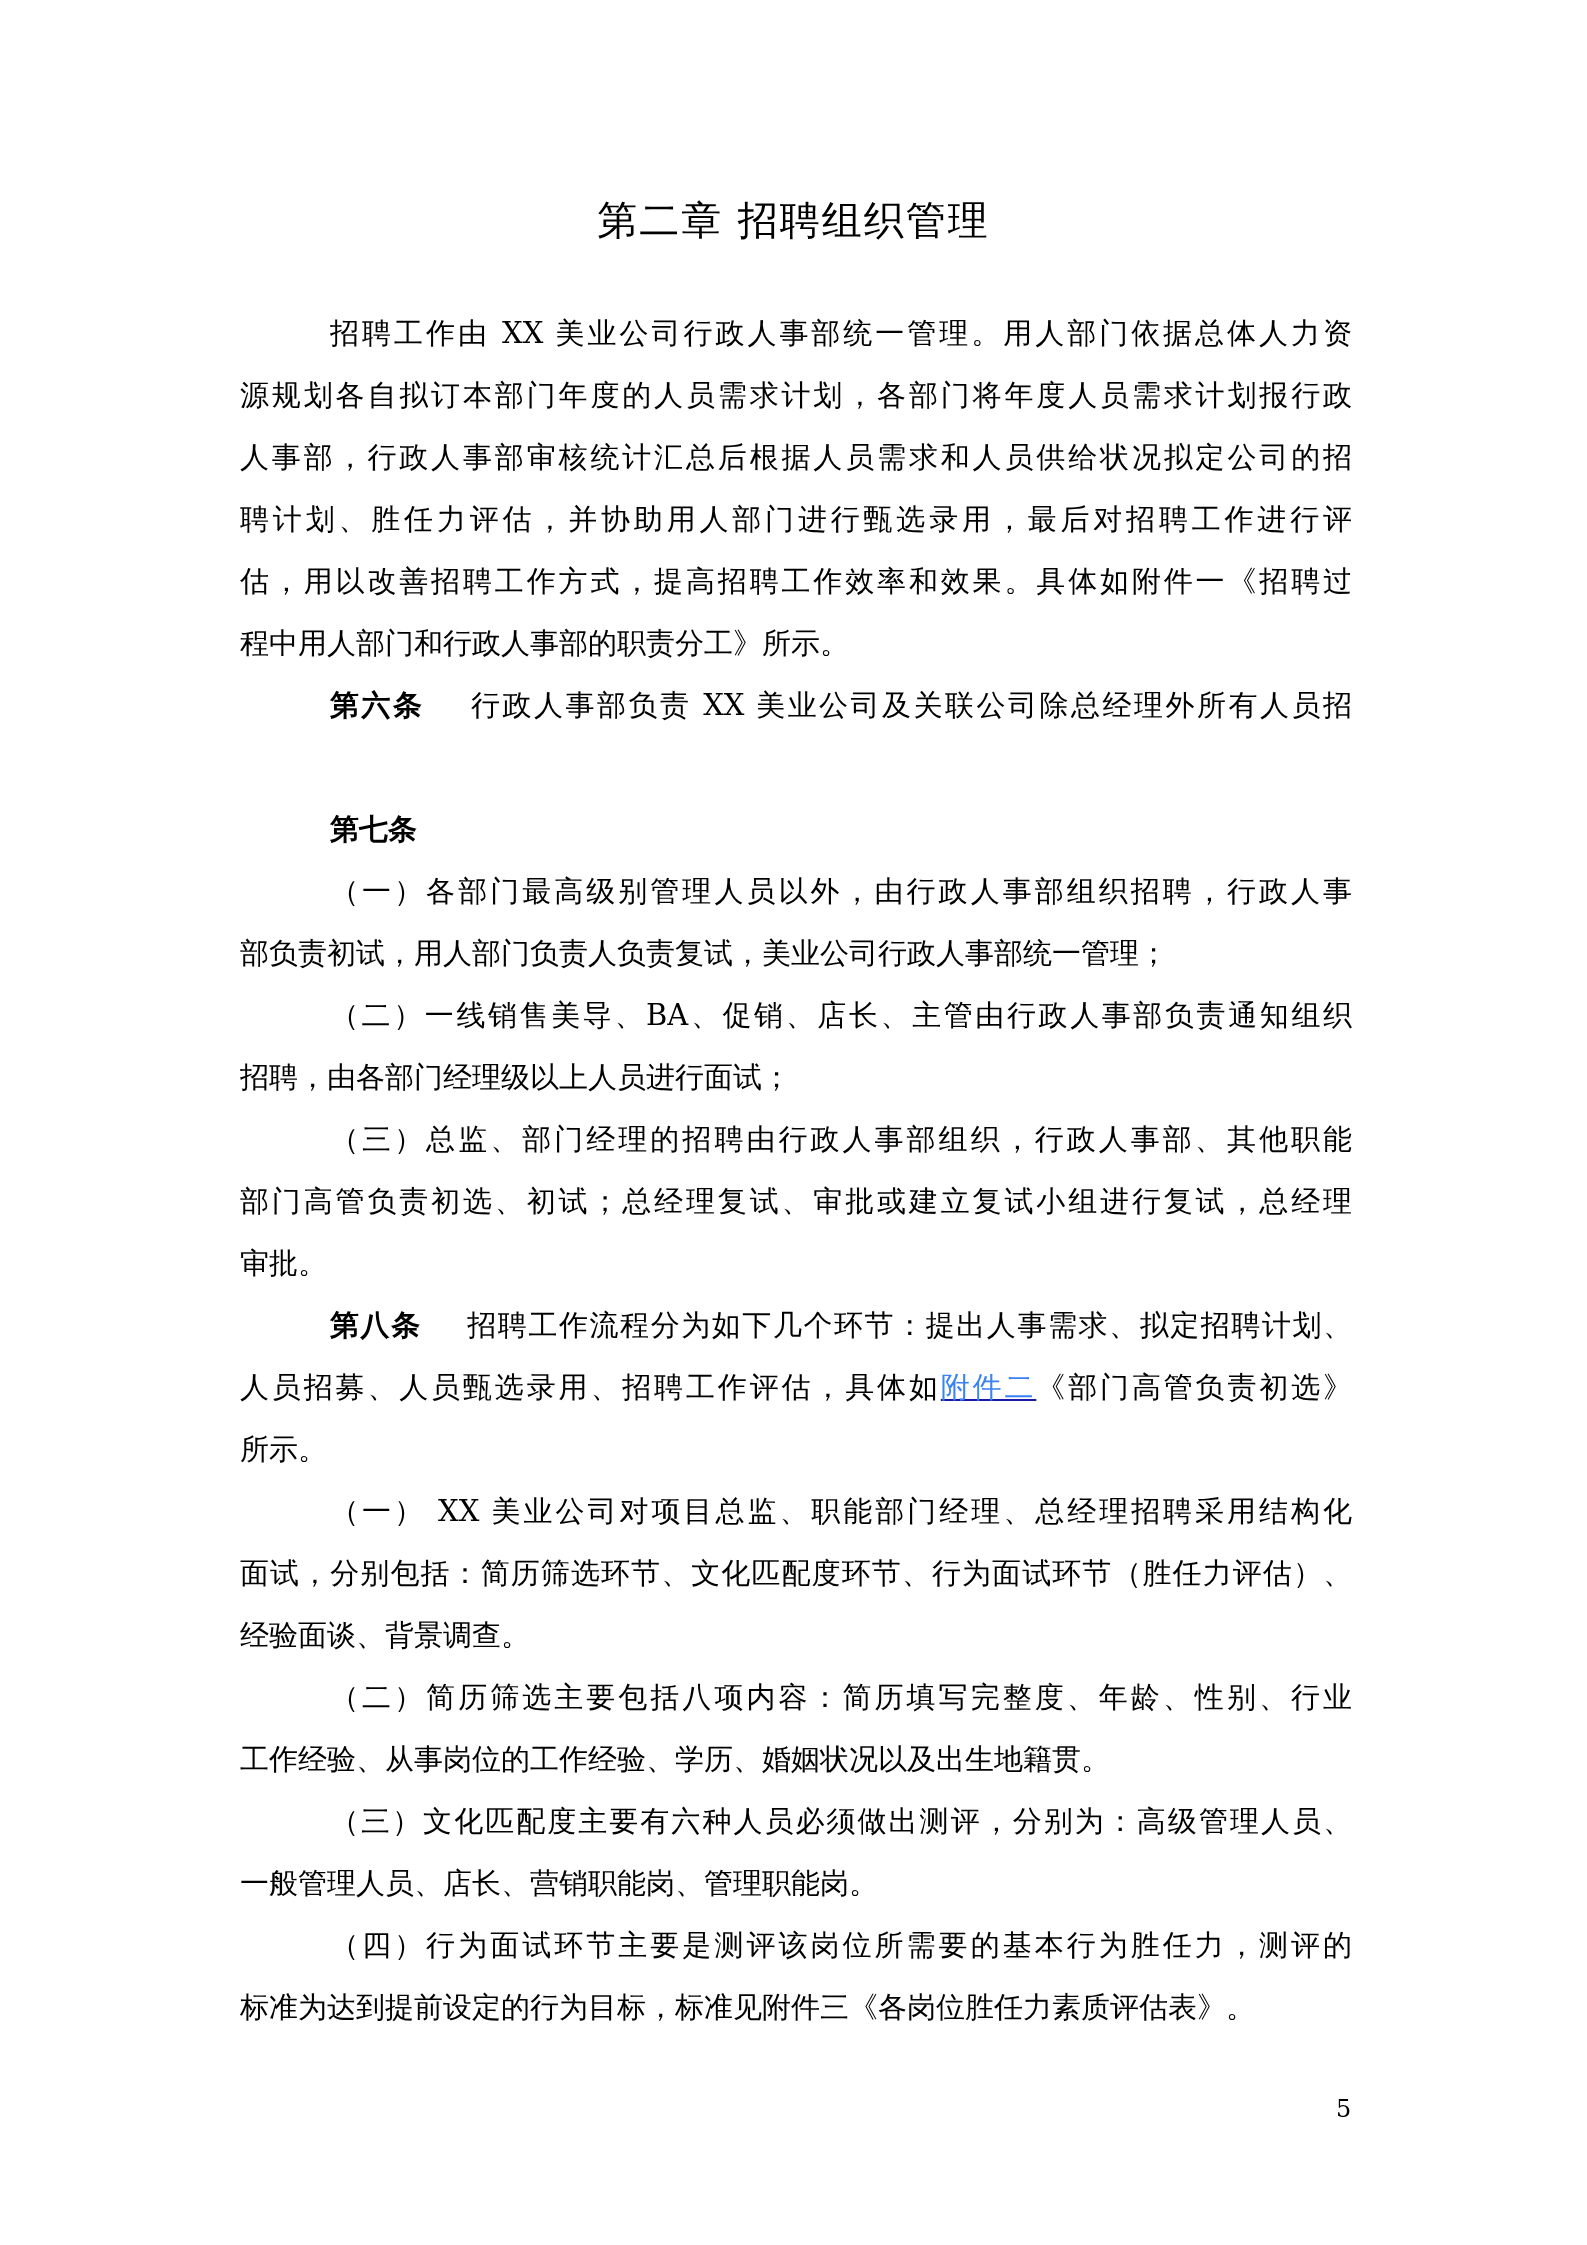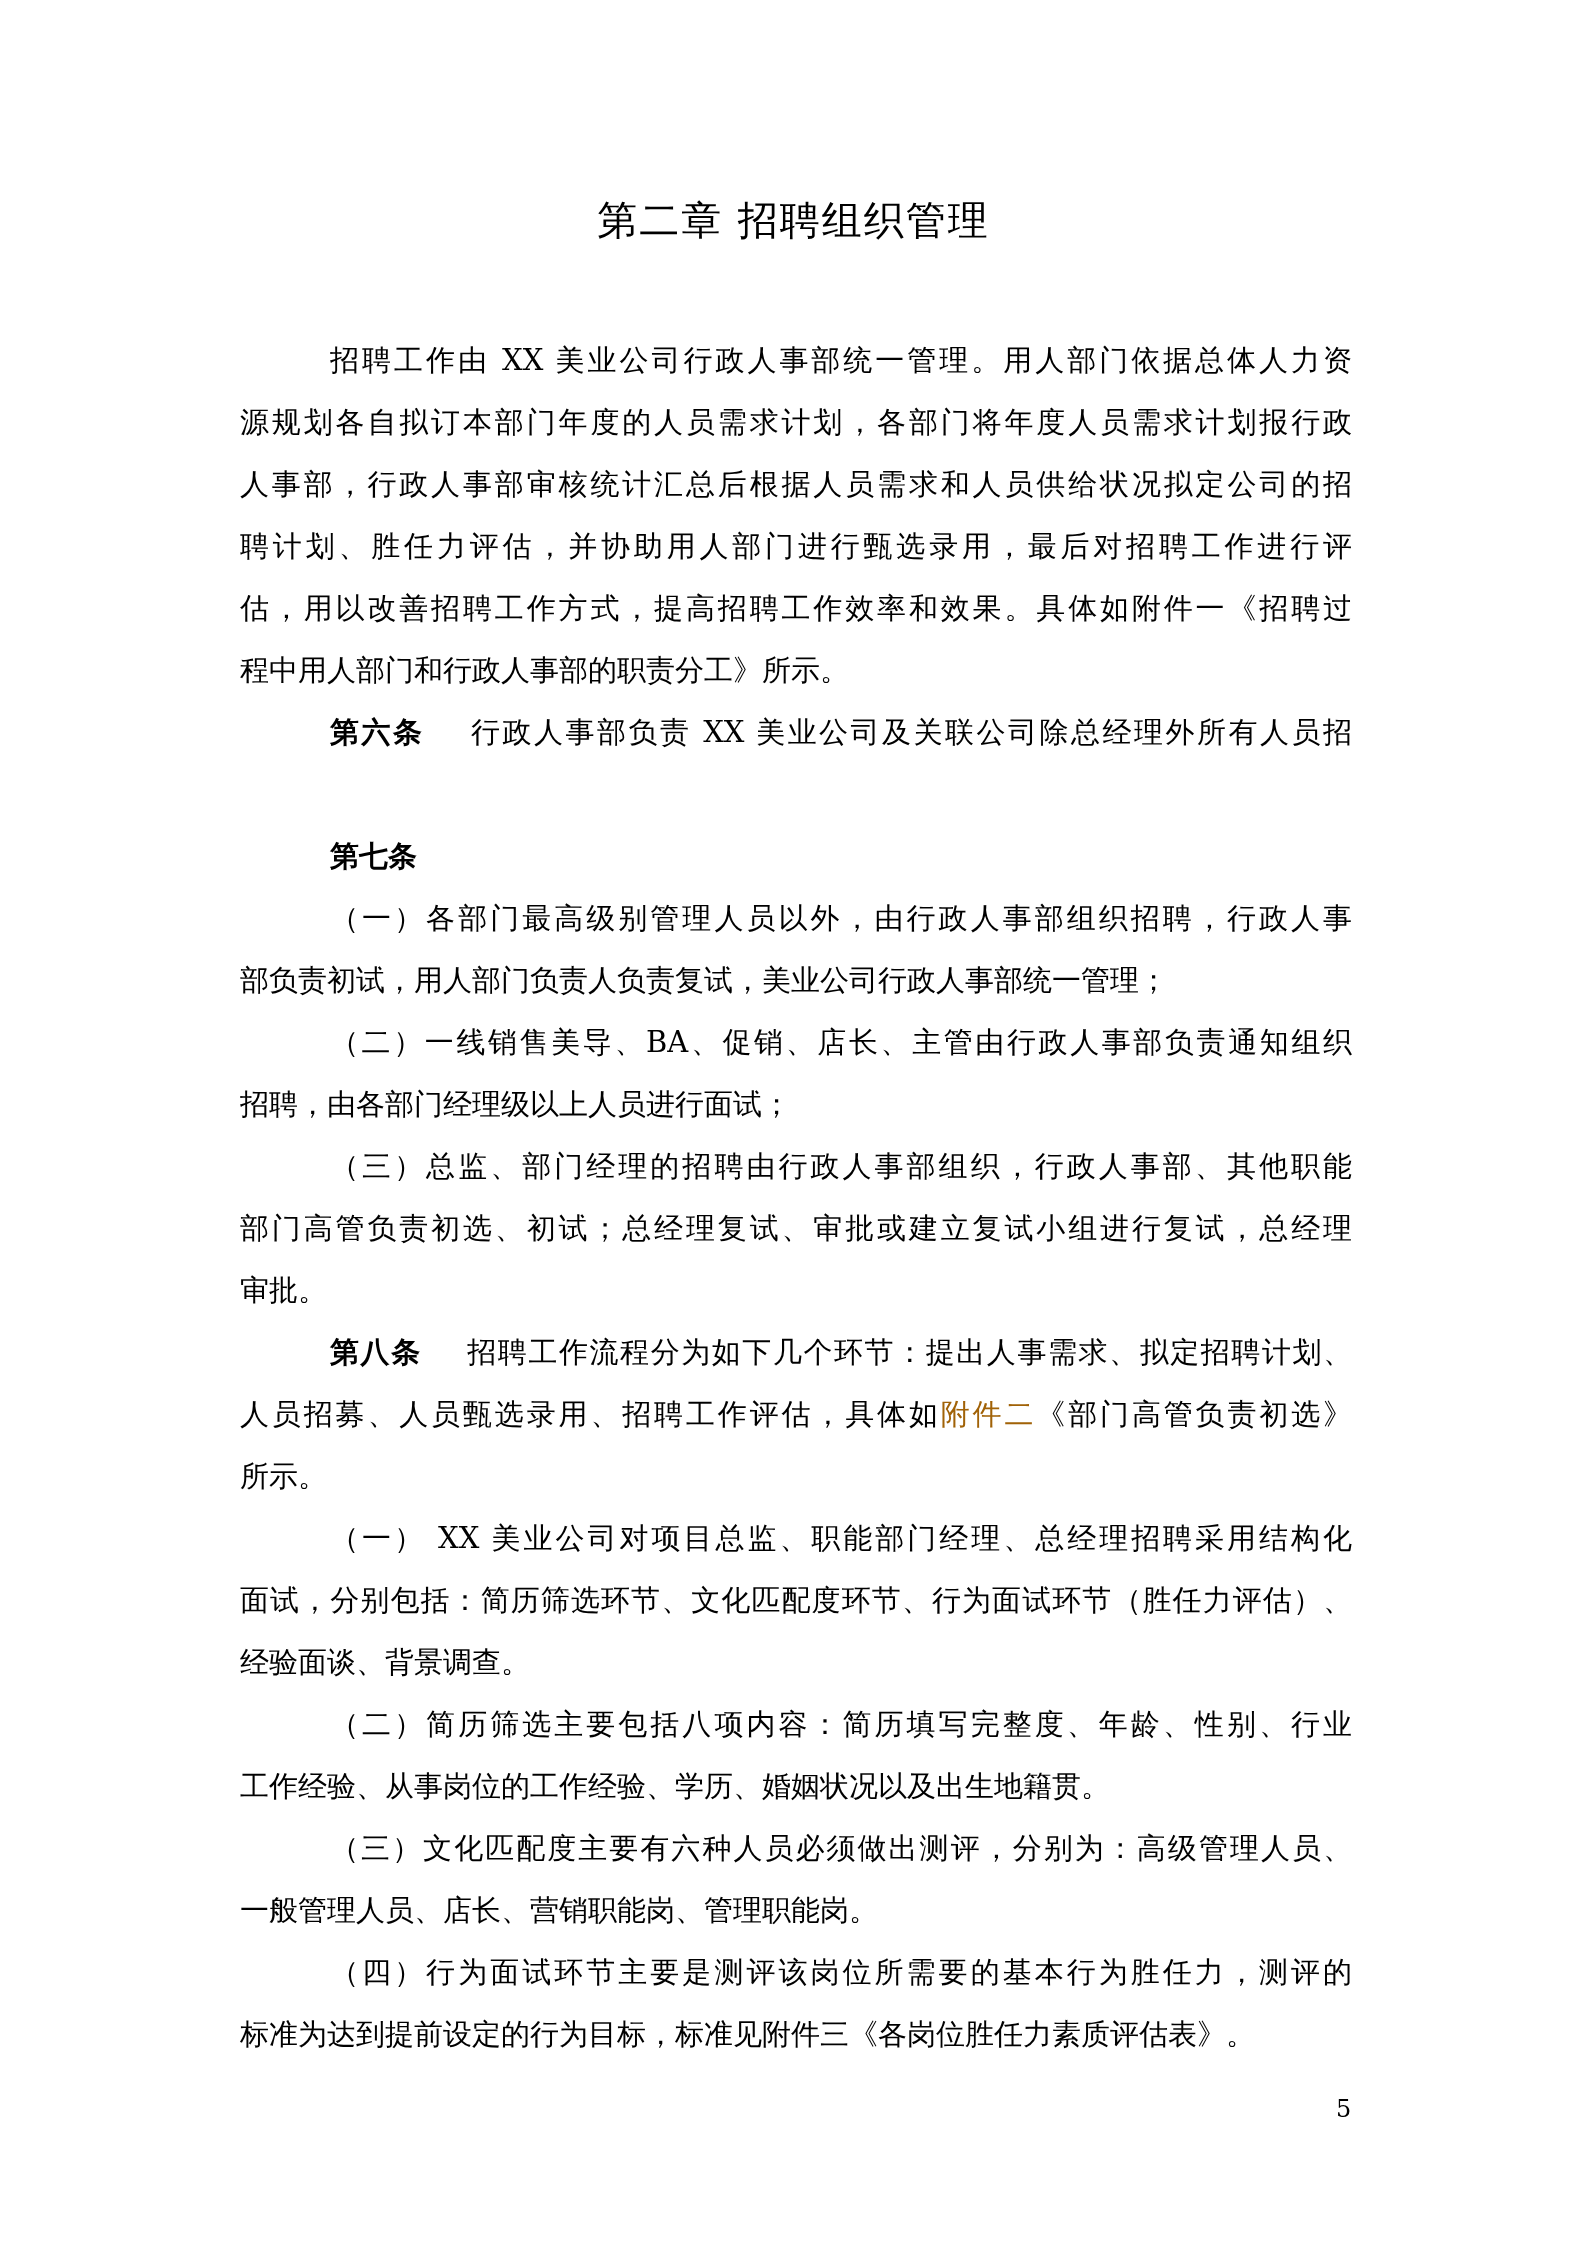--- a/index.html
+++ b/index.html
@@ -34,28 +34,28 @@
   .line {
     position: absolute;
     left: 240px;
     width: 1112px;
     font-size: 29px;
     line-height: 40px;
     white-space: nowrap;
     text-align: justify;
     text-align-last: justify;
     letter-spacing: 0px;
-    margin-top: 27px;
   }
   .line.last { text-align-last: left; }
   .line.indent { left: 330px; width: 1022px; }
   .bold { font-weight: bold; }
   .gap { display: inline-block; width: 44px; }
   a.link {
-    color: #a16207;
+    color: #3b82f6;
+    text-decoration: underline;
     text-decoration-color: #1a1aa8;
   }
   .page-number {
     position: absolute;
     left: 1336px;
     top: 2094px;
     font-size: 24px;
     line-height: 30px;
   }
 </style>

